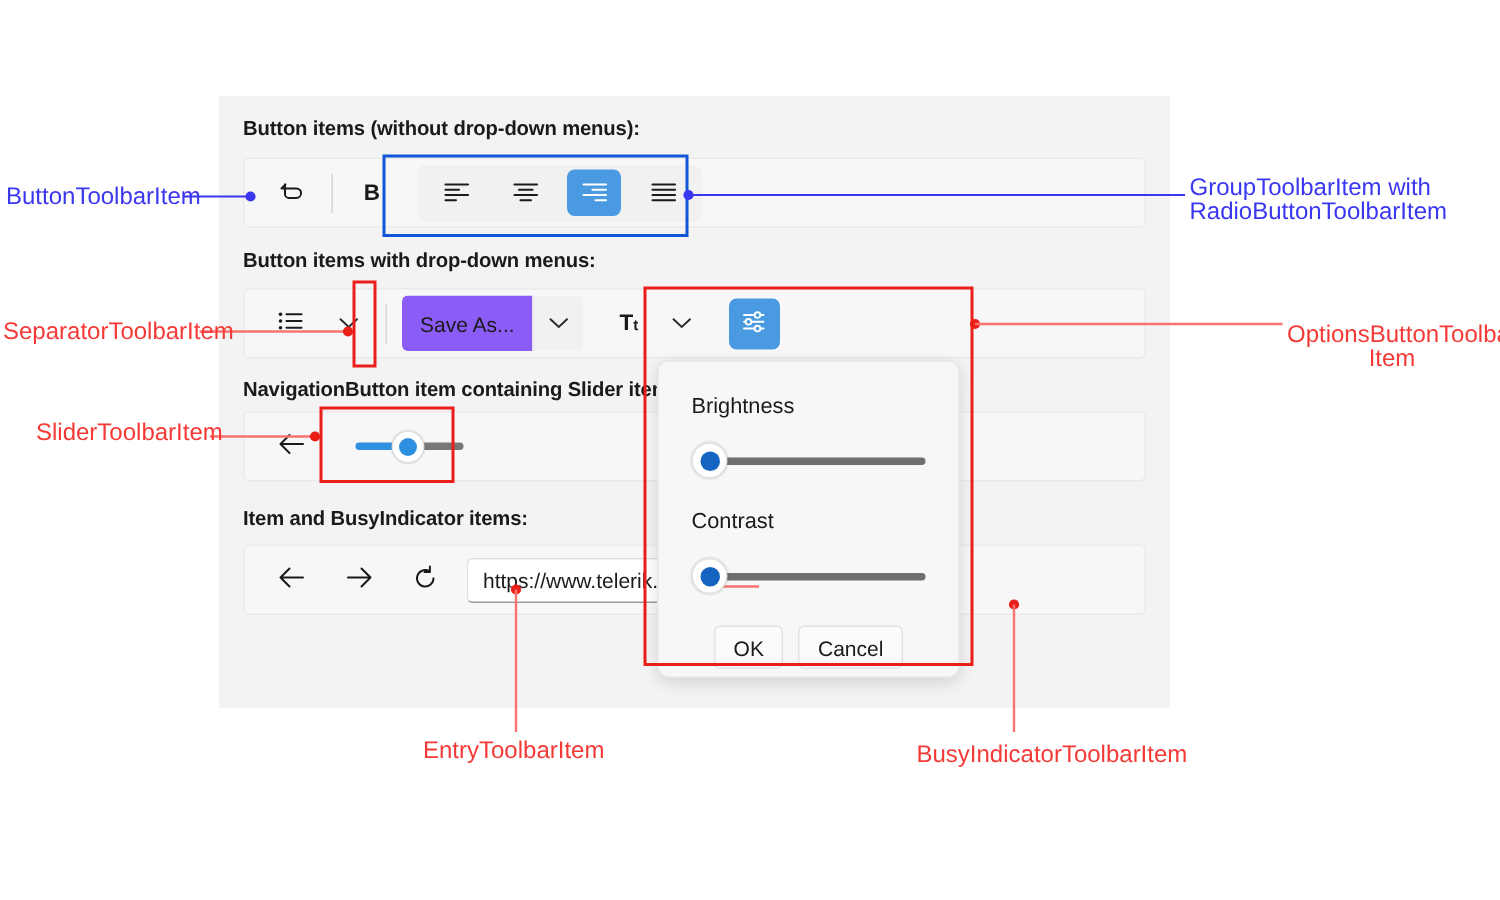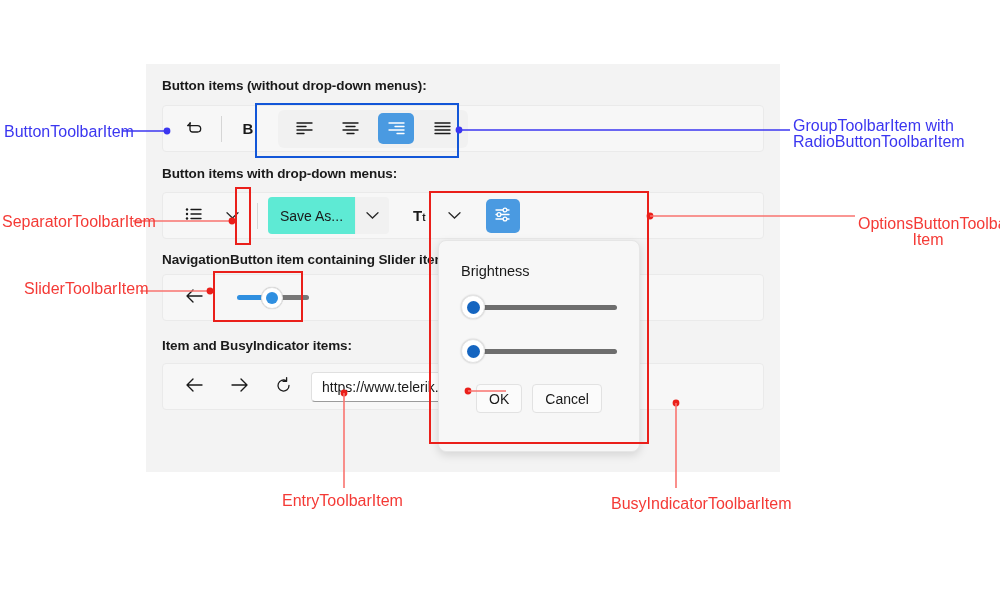--- a/index.html
+++ b/index.html
@@ -53,21 +53,21 @@
   
   .split{
     display:flex;align-items:center;height:37px;
     border-radius:4px;overflow:hidden;flex:none;
   }
   .split .main{
     display:flex;align-items:center;justify-content:center;
     height:37px;padding:0 12px;background:transparent;border:none;cursor:pointer;
     font-size:14px;color:#1a1a1a;white-space:nowrap;
   }
-  .split.boxed .main{background:#5eead4;min-width:68px;}
+  .split.boxed .main{background:#8b5cf6;min-width:68px;}
   .split .arrow{
     width:34px;height:37px;display:flex;align-items:center;justify-content:center;
     background:transparent;border:none;cursor:pointer;
   }
   .split.boxed .arrow{background:#f1f1f1;border-left:1px solid #ededed;}
 
   .blue-opt-btn{
     width:34px;height:34px;border-radius:5px;background:#4a9ae1;
     display:flex;align-items:center;justify-content:center;cursor:pointer;
     border:none;flex:none;
@@ -368,20 +368,21 @@
   </div>
 
   <div id="options-popup">
     <div class="pop-label">Brightness</div>
     <div class="pop-slider">
       <div class="pthumb">
           <i></i>
         </div>
       <div class="ptrack"></div>
     </div>
+    <div class="pop-label">Contrast</div>
     <div class="pop-slider">
       <div class="pthumb">
           <i></i>
         </div>
       <div class="ptrack"></div>
     </div>
     <div class="pop-actions">
       <button class="pop-btn">OK</button>
       <button class="pop-btn">Cancel</button>
     </div>

